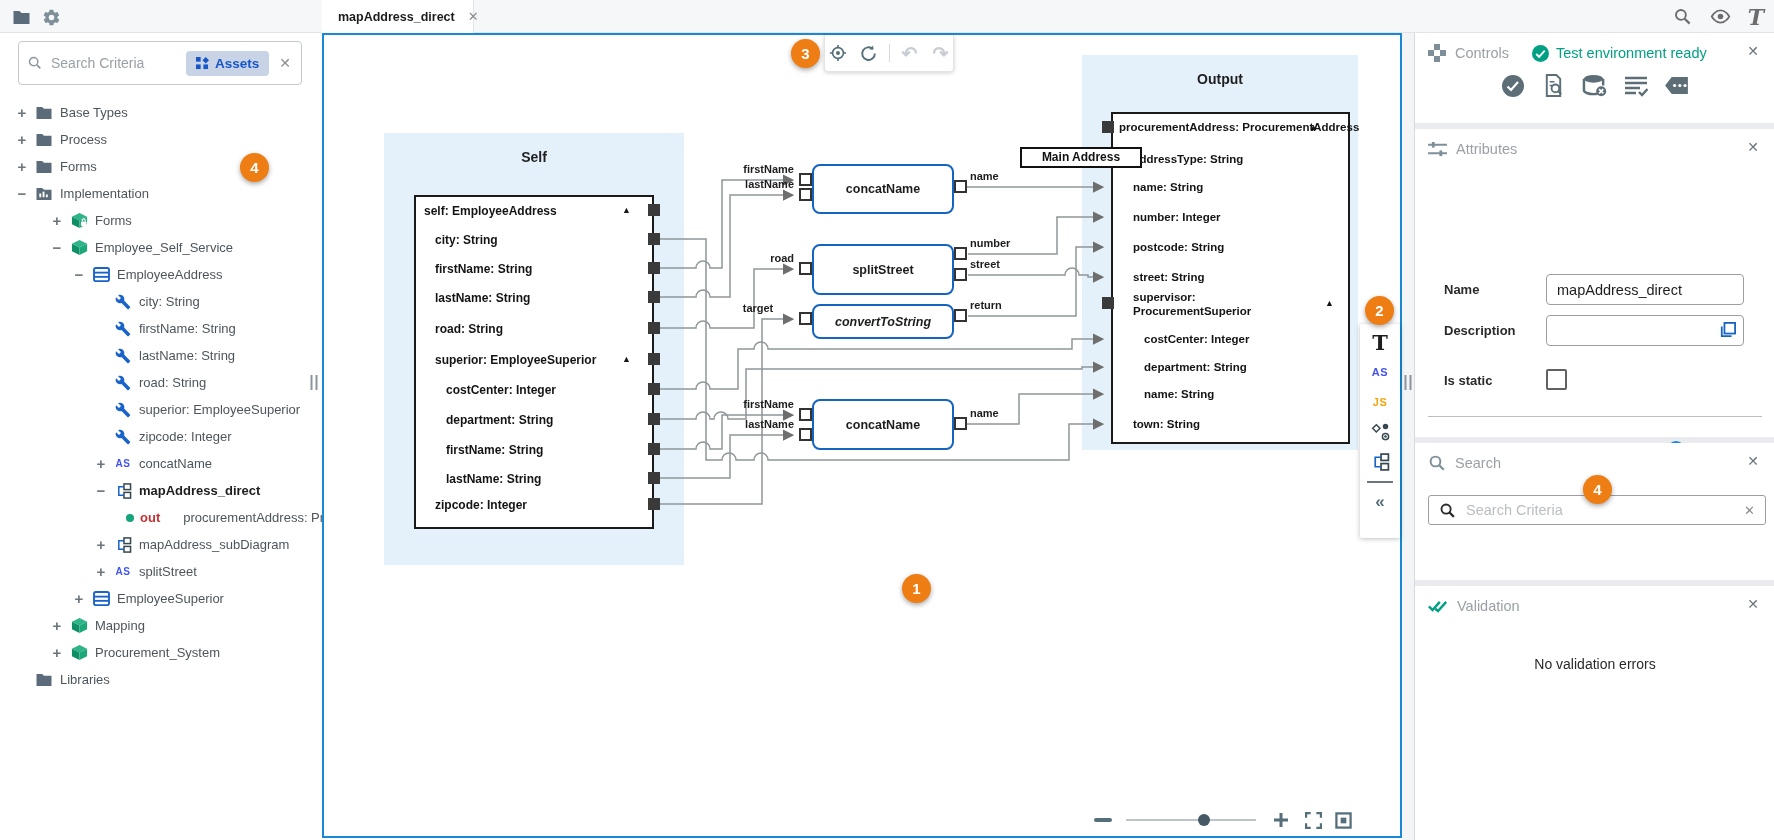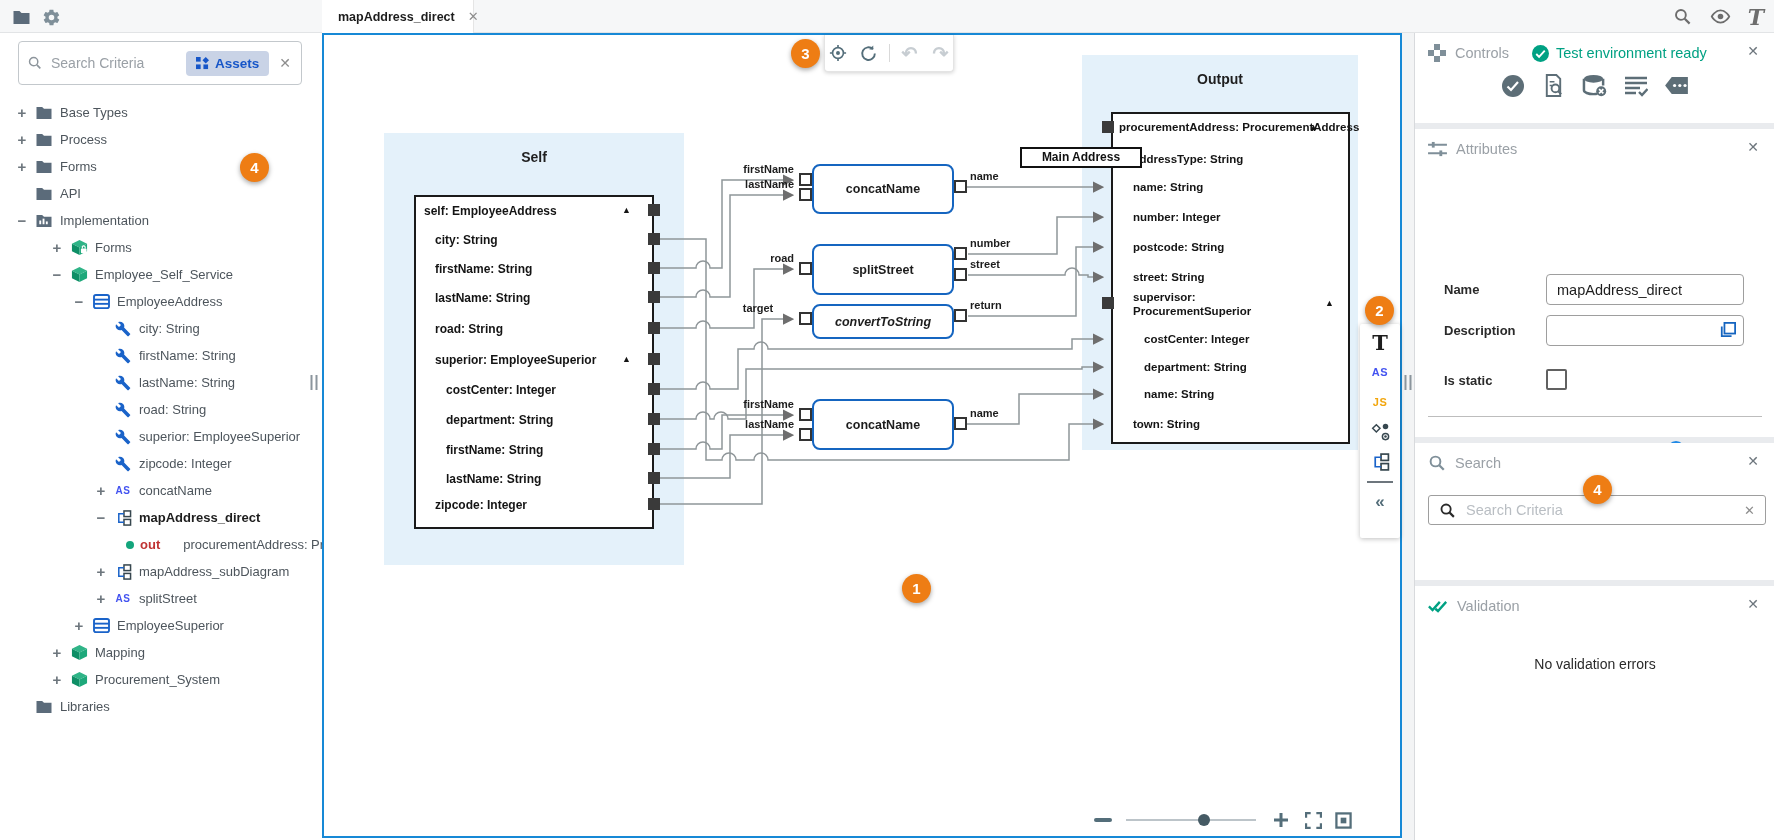--- a/index.html
+++ b/index.html
@@ -218,29 +218,20 @@
       <div class="trow" style="padding-left: 12px;">
         <span class="exp">+</span>
         <span class="tic">
           <svg width="18" height="15" viewBox="0 0 18 16">
             <path d="M1 2h6l2 2h8v11H1z" fill="#5b6b7a"></path>
           </svg>
         </span>
         <span class="tlb">Forms</span>
       </div>
       <div class="trow" style="padding-left: 12px;">
-        <span class="exp"></span>
-        <span class="tic">
-          <svg width="18" height="15" viewBox="0 0 18 16">
-            <path d="M1 2h6l2 2h8v11H1z" fill="#5b6b7a"></path>
-          </svg>
-        </span>
-        <span class="tlb">API</span>
-      </div>
-      <div class="trow" style="padding-left: 12px;">
         <span class="exp">−</span>
         <span class="tic">
           <svg width="18" height="15" viewBox="0 0 18 16">
             <path d="M1 2h6l2 2h8v11H1z" fill="#5b6b7a"></path>
             <rect x="4" y="8" width="2" height="4" fill="#fff"></rect>
             <rect x="7.5" y="6" width="2" height="6" fill="#fff"></rect>
             <rect x="11" y="9" width="2" height="3" fill="#fff"></rect>
           </svg>
         </span>
         <span class="tlb">Implementation</span>

